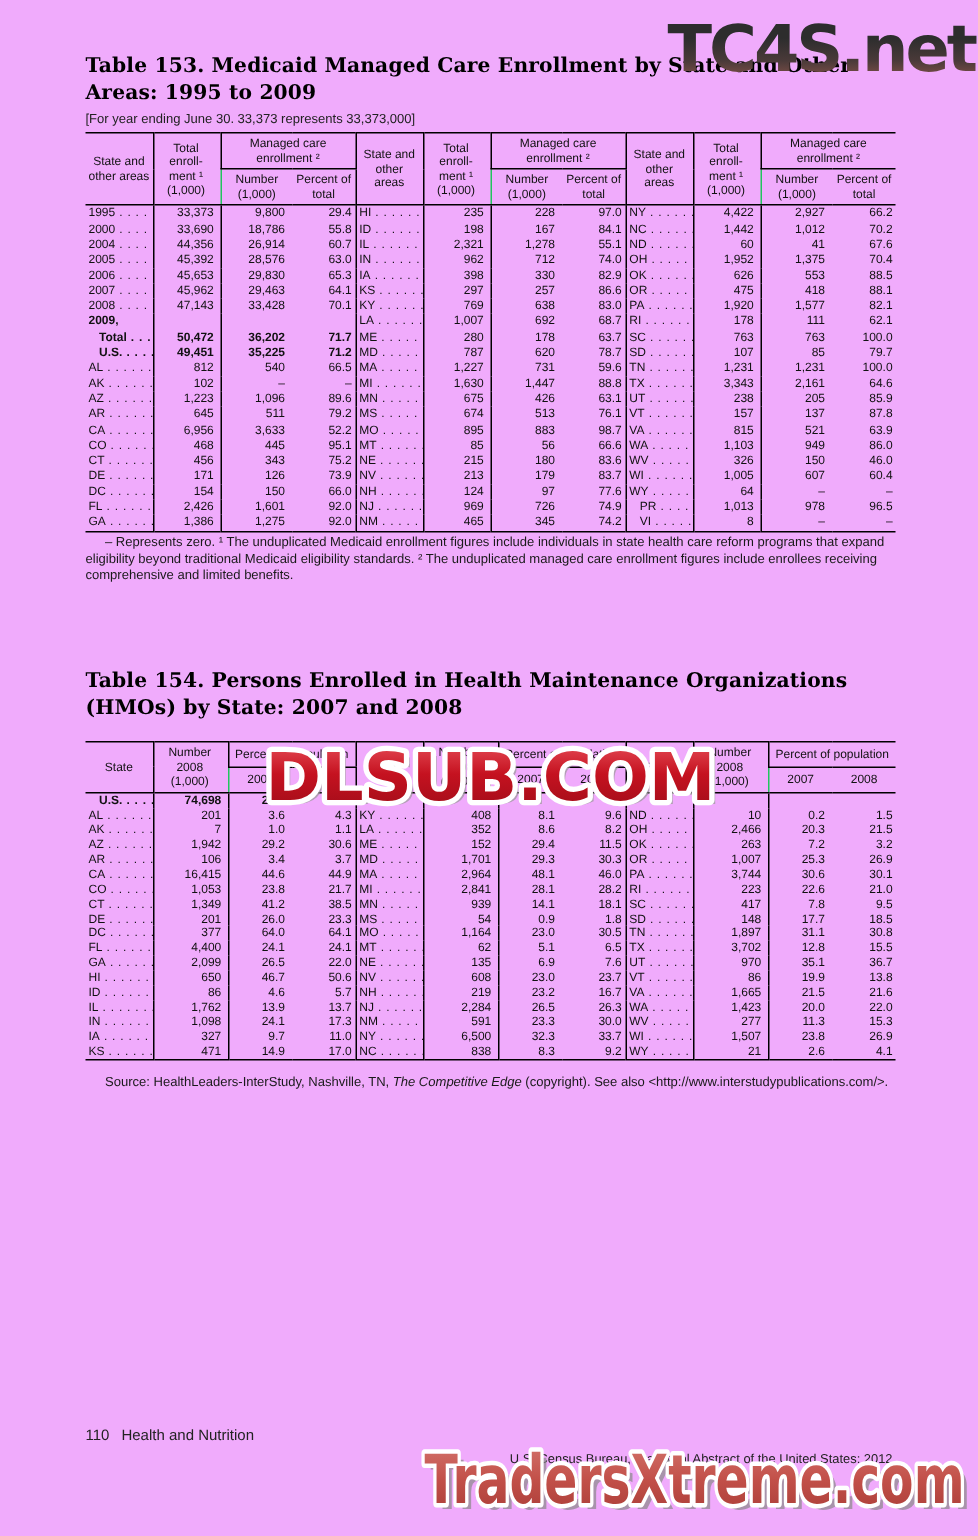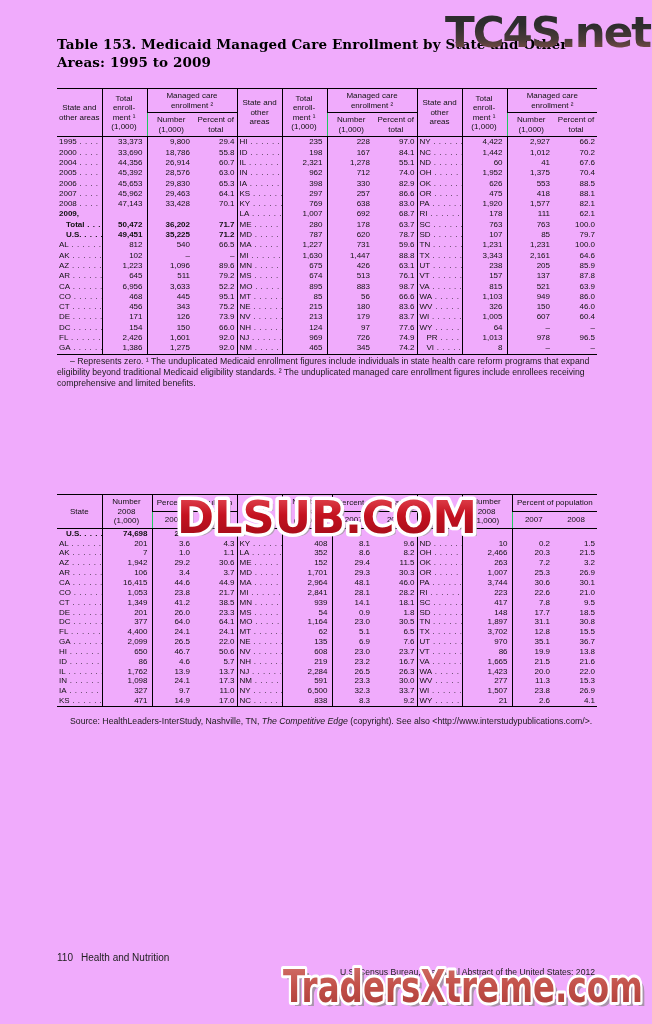--- a/index.html
+++ b/index.html
@@ -36,20 +36,21 @@
   .credit{position:absolute;right:57px;top:967px;font-size:8.6px;color:#222;}
   .wm{position:absolute;pointer-events:none;}
   .wm text{font-family:"DejaVu Sans",sans-serif;font-weight:bold;}
 </style>
 </head>
 <body>
 
 <div class="page">
 
   <div class="ttl" style="top:36px">Table 153. Medicaid Managed Care Enrollment by State and Other Areas: 1995 to 2009</div>
+  <div class="bracket" style="top:74px">[For year ending June 30. 33,373 represents 33,373,000]</div>
 
   <table style="top:88px">
     <colgroup>
       <col style="width:45px">
         <col style="width:45px">
         <col style="width:48px">
         <col style="width:42px">
       <col style="width:45px">
         <col style="width:45px">
         <col style="width:48px">
@@ -375,20 +376,21 @@
           <td class="cnm">–</td>
           <td class="cpt">–</td>
         </tr>
       </tbody>
   </table>
 
   <div class="fn" style="top:356px">
     <p>– Represents zero. ¹ The unduplicated Medicaid enrollment figures include individuals in state health care reform programs that expand eligibility beyond traditional Medicaid eligibility standards. ² The unduplicated managed care enrollment figures include enrollees receiving comprehensive and limited benefits.</p>
   </div>
 
+  <div class="ttl" style="top:446px">Table 154. Persons Enrolled in Health Maintenance Organizations (HMOs) by State: 2007 and 2008</div>
 
   <table class="t154" style="top:494px">
     <colgroup>
       <col style="width:45px">
         <col style="width:50px">
         <col style="width:43px">
         <col style="width:42px">
       <col style="width:45px">
         <col style="width:50px">
         <col style="width:43px">

